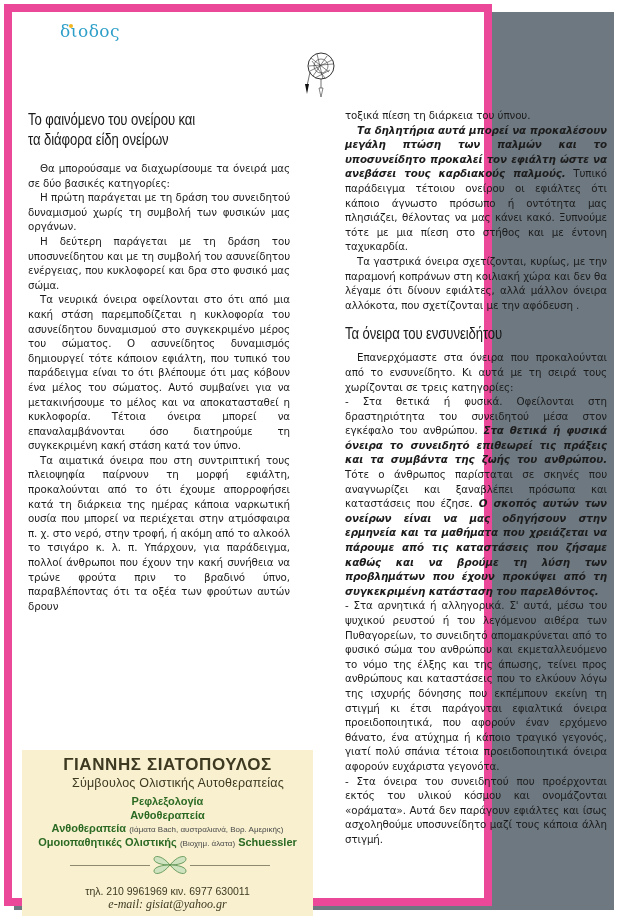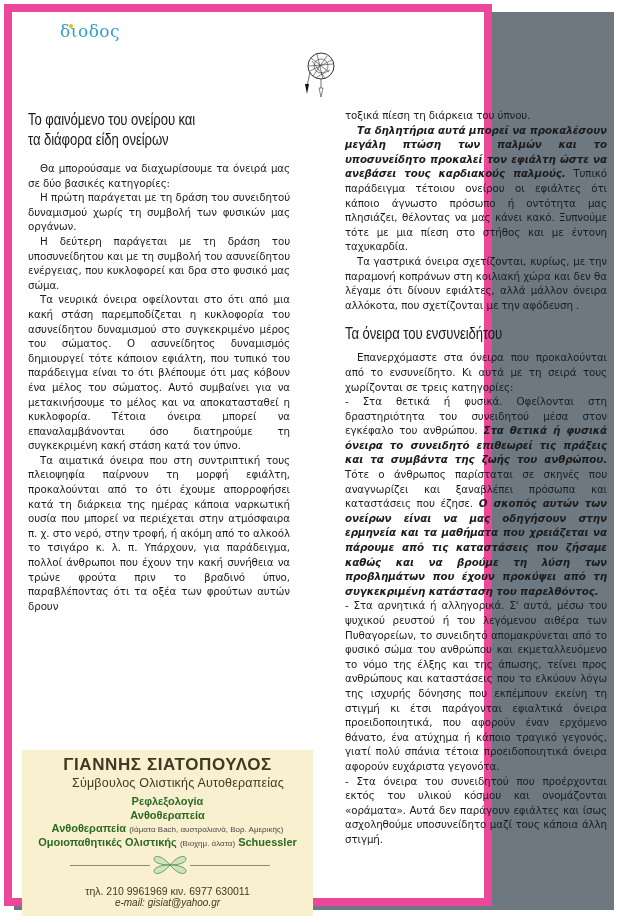--- a/index.html
+++ b/index.html
@@ -58,21 +58,21 @@
     }
     .ad-name { margin-top: 5px; font-size: 17px; font-weight: bold; color: #3e3a22; letter-spacing: 0.6px; }
     .ad-title { font-size: 12.5px; color: #3e3a22; letter-spacing: 0.2px; margin-top: 1px; margin-left: 21px; }
     .ad-service { font-size: 11px; font-weight: bold; color: #2c6a24; line-height: 14px; }
     .ad-note { font-size: 8px; font-weight: normal; color: #4a4a4a; }
     .ad-service-row { font-size: 11px; font-weight: bold; color: #2c6a24; line-height: 12px; white-space: nowrap; }
     .ad-divider { position: relative; height: 26px; margin-top: 2px; }
     .ad-line { position: absolute; top: 13px; left: 48px; width: 200px; height: 1px; background: #8e8a70; }
     .ad-leaf { position: absolute; left: 128px; top: 1px; width: 40px; height: 24px; }
     .ad-contact { font-size: 10.5px; color: #3e3a22; margin-top: 7px; }
-    .ad-email { font-size: 10px; font-style: italic; color: #3e3a22; }
+    .ad-email { font-size: 12px; font-style: italic; color: #3e3a22; font-family: Liberation Serif, serif; }
   </style>
 </head>
 <body>
 
 <div class="page-shadow"></div>
 <div class="page">
 
   <div class="logo">διοδος</div>
   <span class="logo-dot"></span>
 

